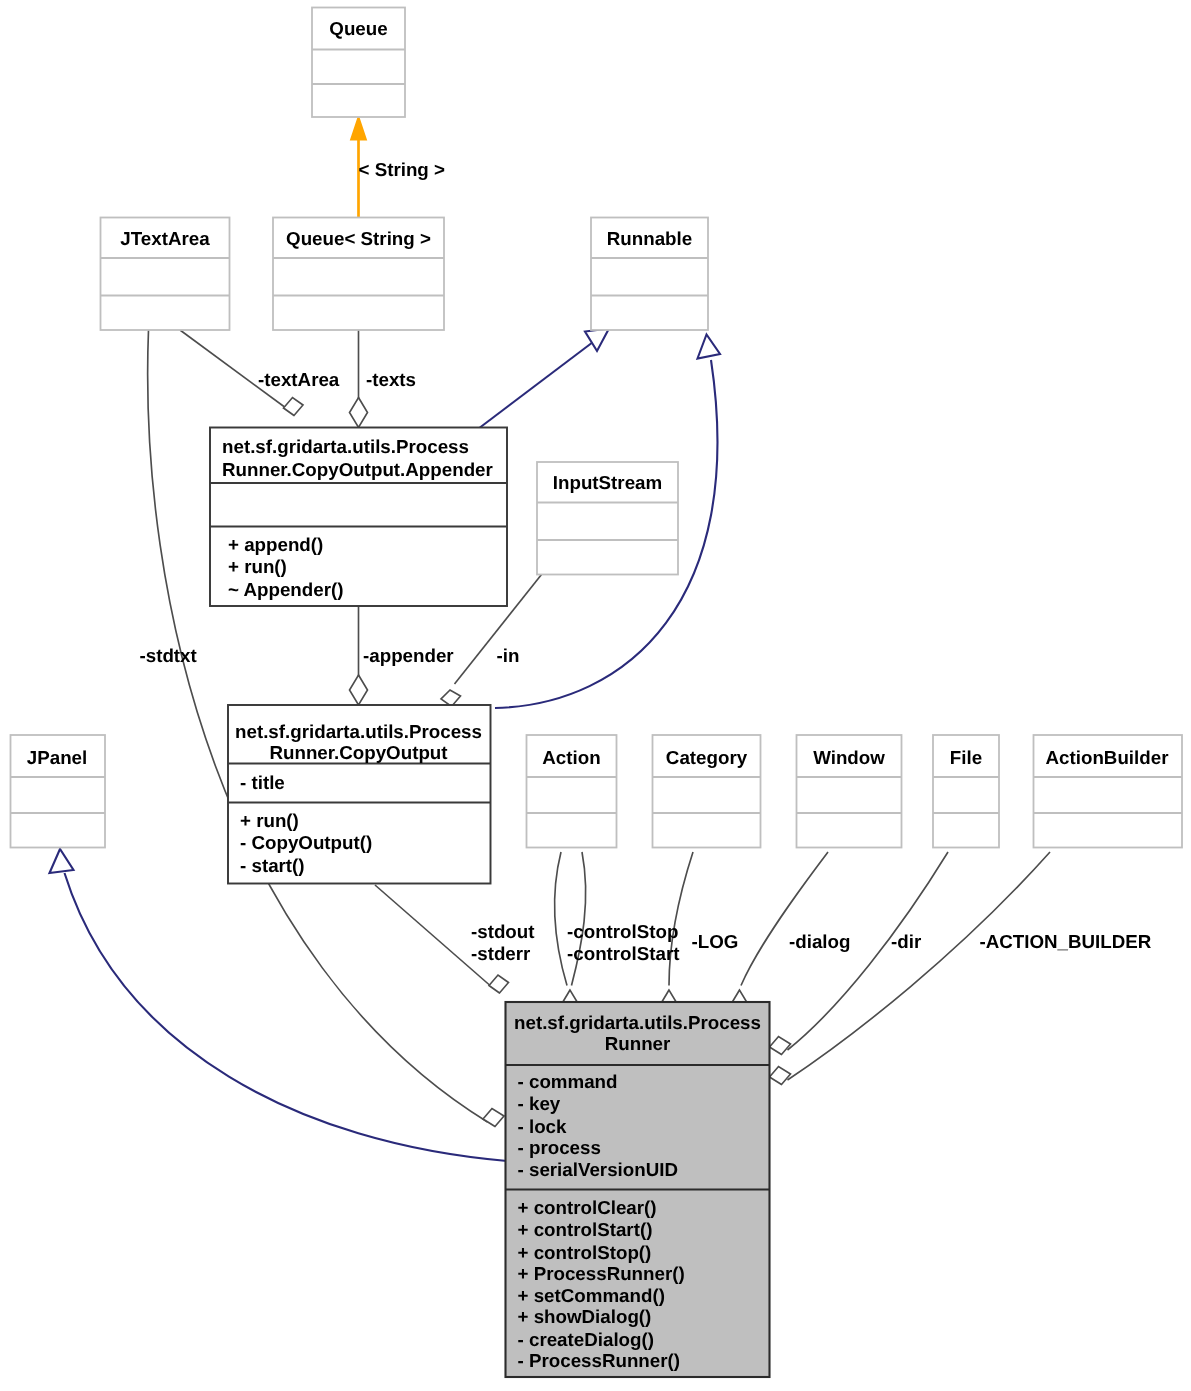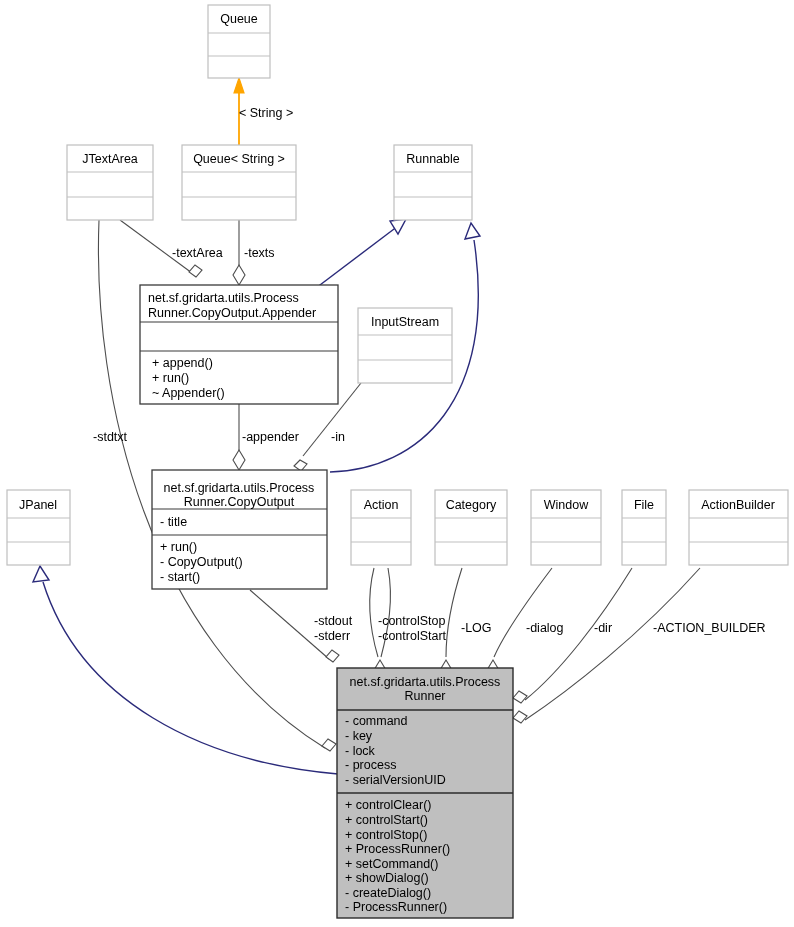--- a/index.html
+++ b/index.html
@@ -10,20 +10,21 @@
   body {
     width: 794px;
     height: 927px;
     font-family: "Liberation Sans", sans-serif;
     overflow: hidden;
   }
   #diagram-root {
     position: relative;
     width: 794px;
     height: 927px;
+    font-weight: bold;
   }
   svg#uml {
     display: block;
     width: 794px;
     height: 927px;
   }
   .cls-box {
     fill: #ffffff;
     stroke: #bfbfbf;
     stroke-width: 1.2;

